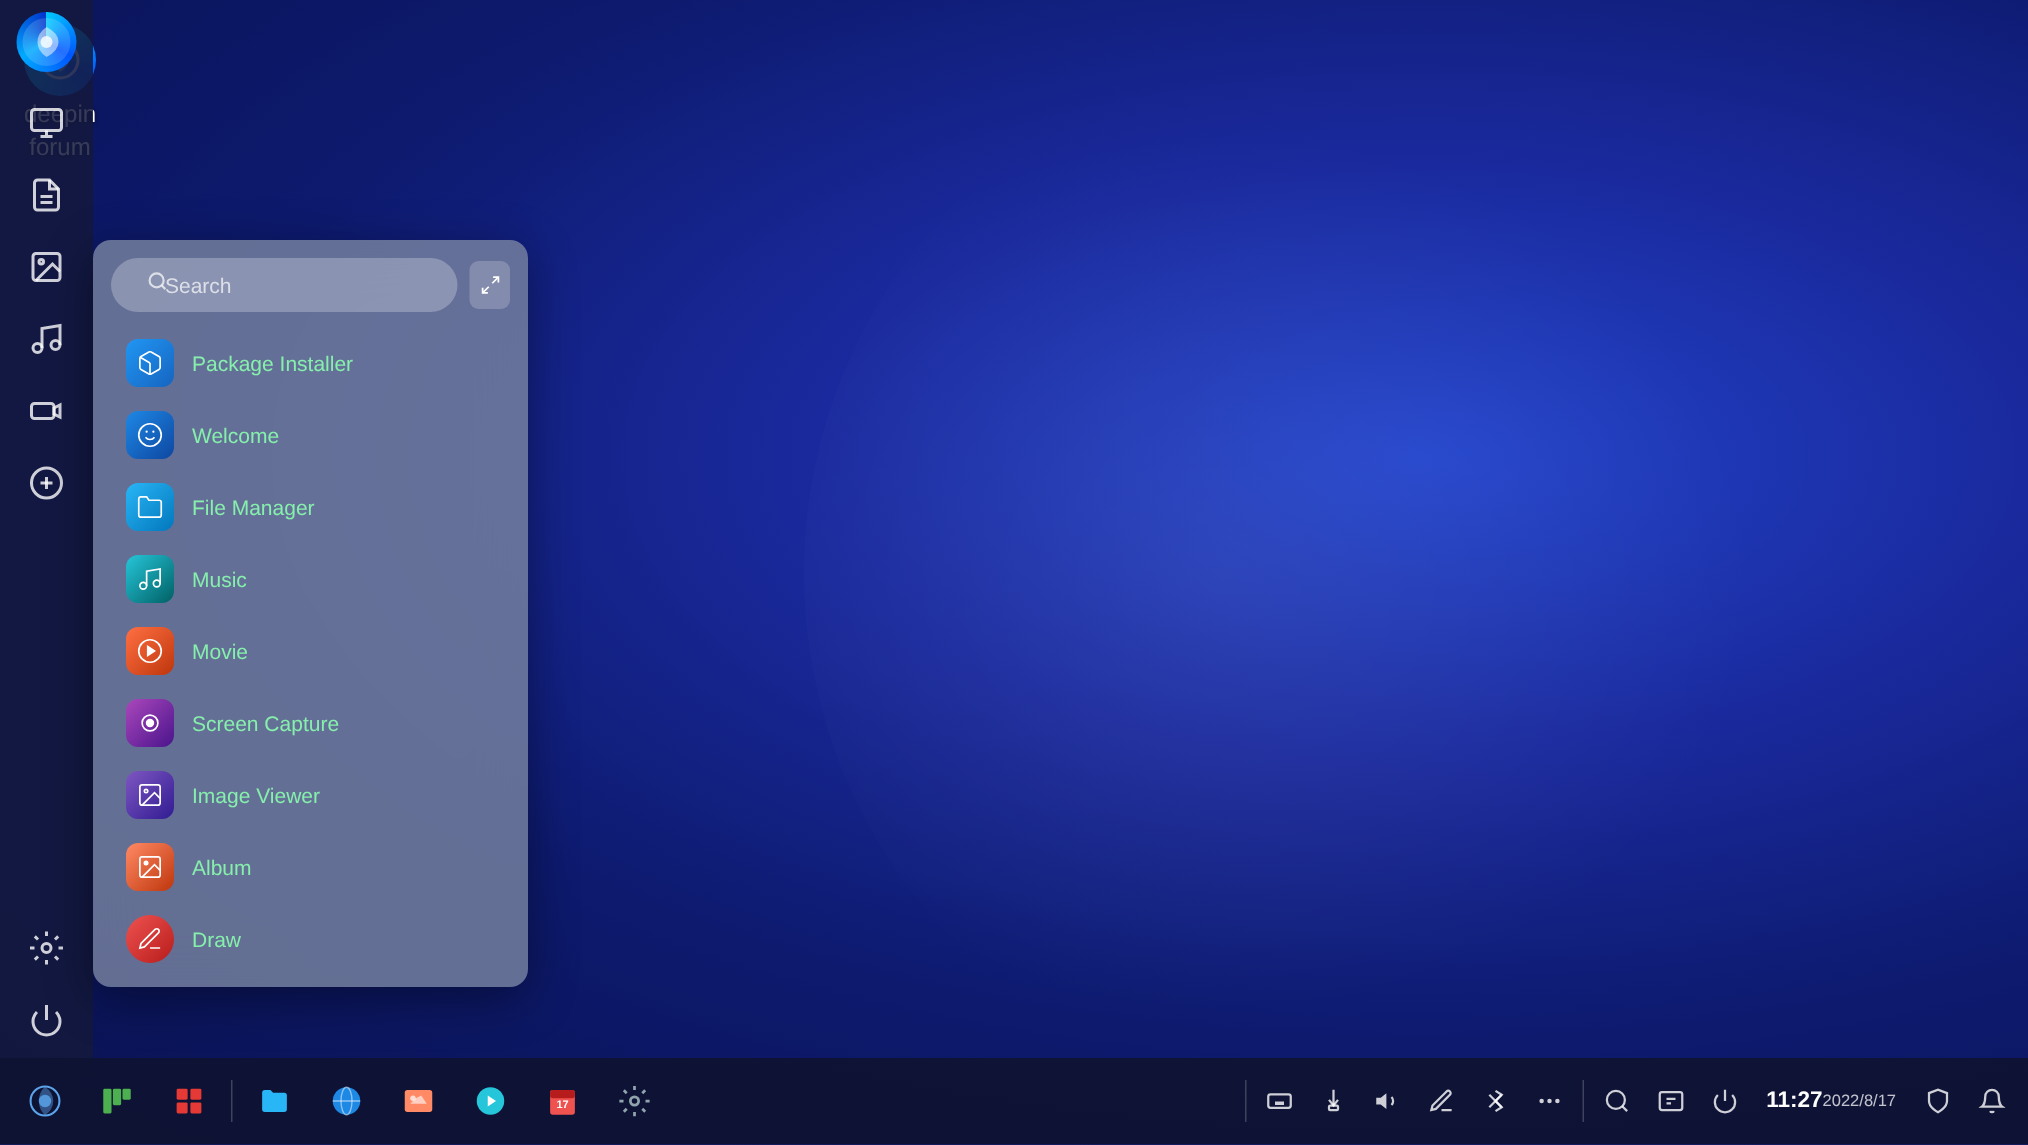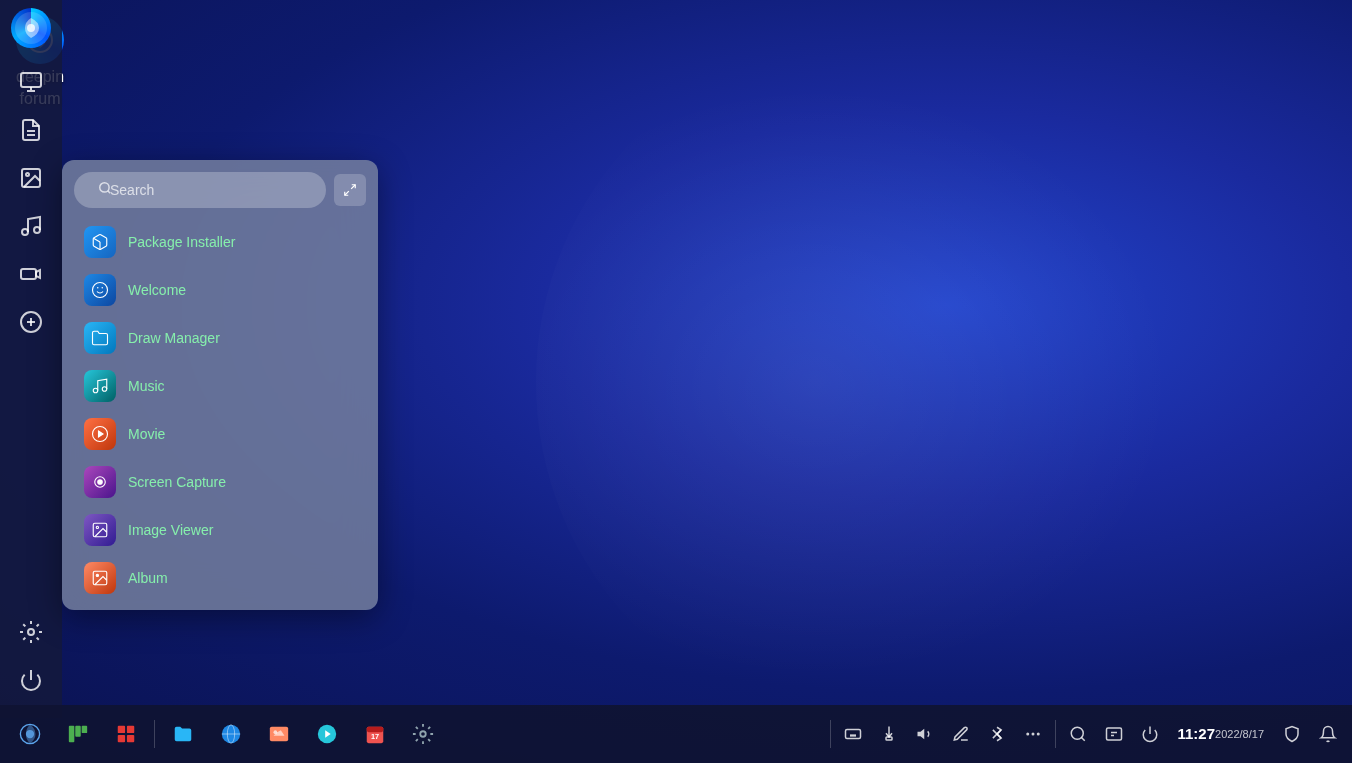--- a/index.html
+++ b/index.html
@@ -105,21 +105,21 @@
       align-items: center;
       gap: 4px;
       margin-bottom: 8px;
     }
 
     
     .app-menu {
       position: absolute;
       left: 62px;
       top: 160px;
-      width: 316px;
+      width: 290px;
       background: rgba(120, 130, 160, 0.82);
       backdrop-filter: blur(20px);
       border-radius: 12px;
       padding: 12px 0 8px;
       box-shadow: 0 8px 32px rgba(0,0,0,0.4);
     }
 
     .menu-search-row {
       display: flex;
       align-items: center;
@@ -413,21 +413,21 @@
           </svg>
         </div>
         <span class="menu-item-label">Welcome</span>
       </div>
       <div class="menu-item">
         <div class="menu-item-icon fm-icon">
           <svg width="18" height="18" viewBox="0 0 24 24" fill="none" stroke="white" stroke-width="1.5">
             <path d="M22 19a2 2 0 0 1-2 2H4a2 2 0 0 1-2-2V5a2 2 0 0 1 2-2h5l2 3h9a2 2 0 0 1 2 2z"></path>
           </svg>
         </div>
-        <span class="menu-item-label">Draw Manager</span>
+        <span class="menu-item-label">File Manager</span>
       </div>
       <div class="menu-item">
         <div class="menu-item-icon music-icon">
           <svg width="18" height="18" viewBox="0 0 24 24" fill="none" stroke="white" stroke-width="1.5">
             <path d="M9 18V5l12-2v13"></path>
             <circle cx="6" cy="18" r="3"></circle>
             <circle cx="18" cy="16" r="3"></circle>
           </svg>
         </div>
         <span class="menu-item-label">Music</span>
@@ -462,20 +462,29 @@
       </div>
       <div class="menu-item">
         <div class="menu-item-icon album-icon">
           <svg width="18" height="18" viewBox="0 0 24 24" fill="none" stroke="white" stroke-width="1.5">
             <rect x="3" y="3" width="18" height="18" rx="2"></rect>
             <circle cx="8.5" cy="8.5" r="1.5" fill="white"></circle>
             <polyline points="21,15 16,10 5,21"></polyline>
           </svg>
         </div>
         <span class="menu-item-label">Album</span>
+      </div>
+      <div class="menu-item">
+        <div class="menu-item-icon draw-icon">
+          <svg width="18" height="18" viewBox="0 0 24 24" fill="none" stroke="white" stroke-width="1.5">
+            <path d="M12 20h9"></path>
+            <path d="M16.5 3.5a2.121 2.121 0 0 1 3 3L7 19l-4 1 1-4z"></path>
+          </svg>
+        </div>
+        <span class="menu-item-label">Draw</span>
       </div>
     </div>
 </div>
 
 <div class="taskbar">
 
   <div class="taskbar-app">
     <svg width="22" height="22" viewBox="0 0 32 32">
       <circle cx="16" cy="16" r="14" fill="none" stroke="rgba(100,180,255,0.9)" stroke-width="2"></circle>
       <circle cx="16" cy="16" r="6" fill="rgba(100,180,255,0.7)"></circle>

